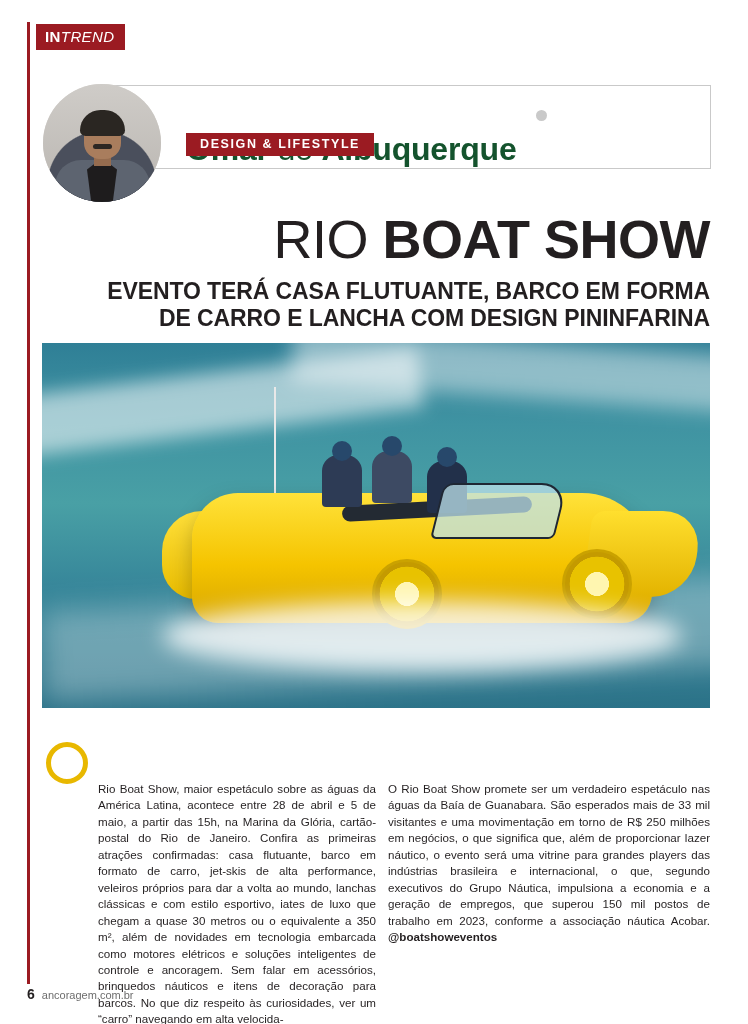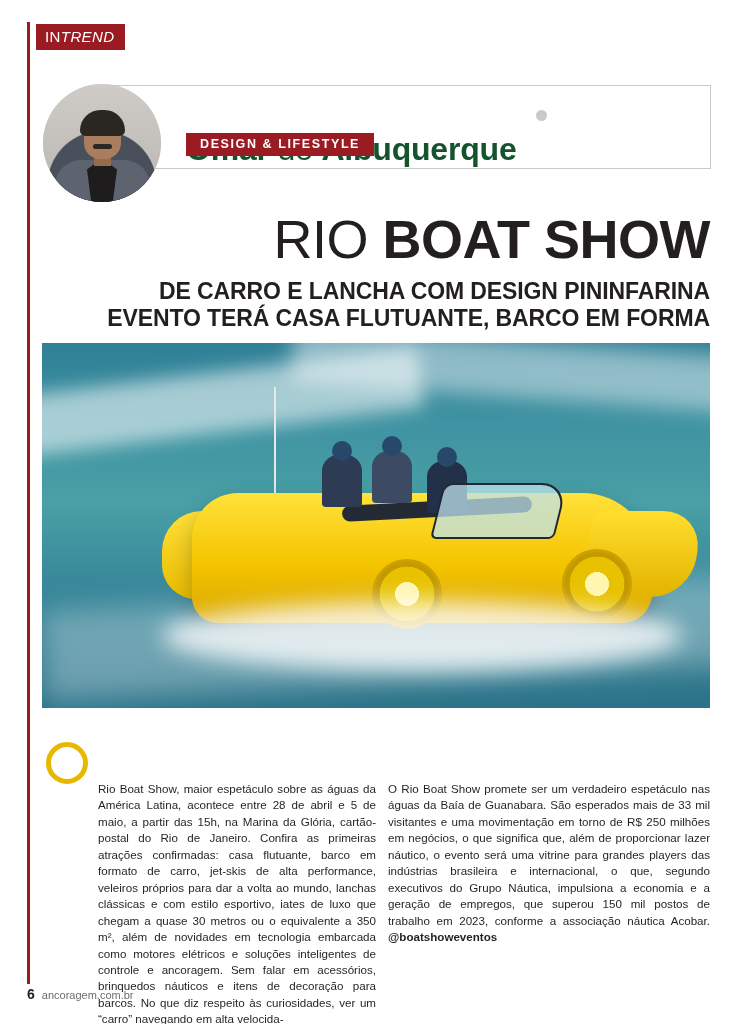--- a/index.html
+++ b/index.html
@@ -36,21 +36,21 @@
     position: absolute;
     left: 36px;
     top: 24px;
     background: #9b1b22;
     color: #ffffff;
     font-size: 15px;
     letter-spacing: 0.4px;
     padding: 5px 11px 6px 9px;
     line-height: 1;
   }
-  .section-tag b { font-weight: 400; }
+  .section-tag b { font-weight: 700; }
   .section-tag span { font-weight: 400; font-style: italic; }
 
   
   .author-box {
     position: absolute;
     left: 98px;
     top: 85px;
     width: 612px;
     height: 82px;
     border: 1px solid #c9c9c9;
@@ -383,22 +383,22 @@
 
   <div class="author-dot"></div>
 
   <div class="author-sub">DESIGN &amp; LIFESTYLE</div>
 
   <div class="headline">
     <span class="light">RIO </span><span class="bold">BOAT SHOW</span>
   </div>
 
   <div class="subhead">
+    <div>EVENTO TERÁ CASA FLUTUANTE, BARCO EM FORMA</div>
     <div>DE CARRO E LANCHA COM DESIGN PININFARINA</div>
-    <div>EVENTO TERÁ CASA FLUTUANTE, BARCO EM FORMA</div>
   </div>
 
   <div class="photo-frame">
     <div class="sea"></div>
     <div class="wake1"></div>
     <div class="wake2"></div>
     <div class="wake3"></div>
     <div class="mast"></div>
     <div class="car-tail"></div>
     <div class="car-body"></div>

